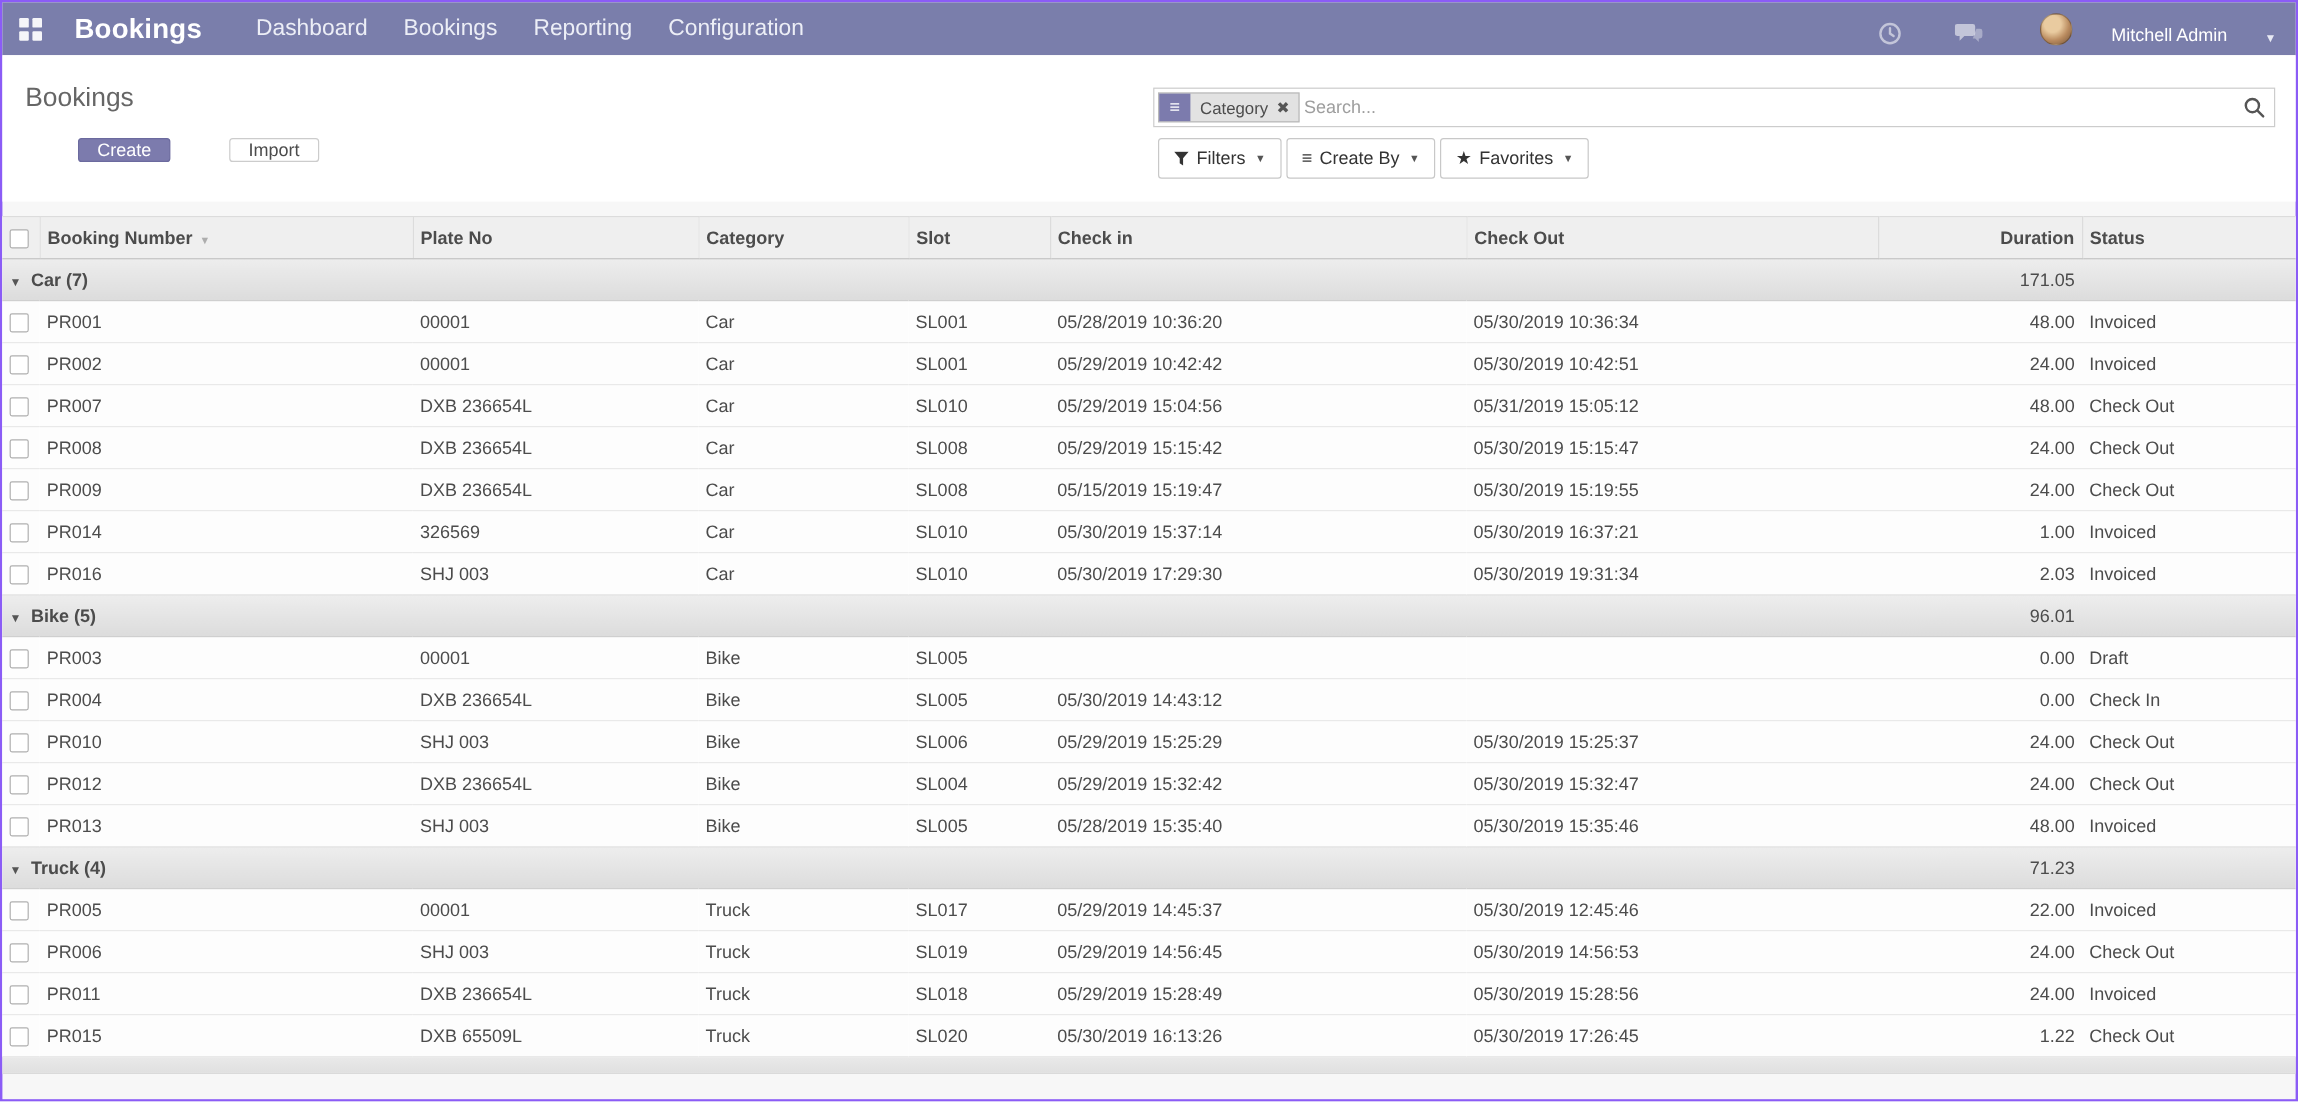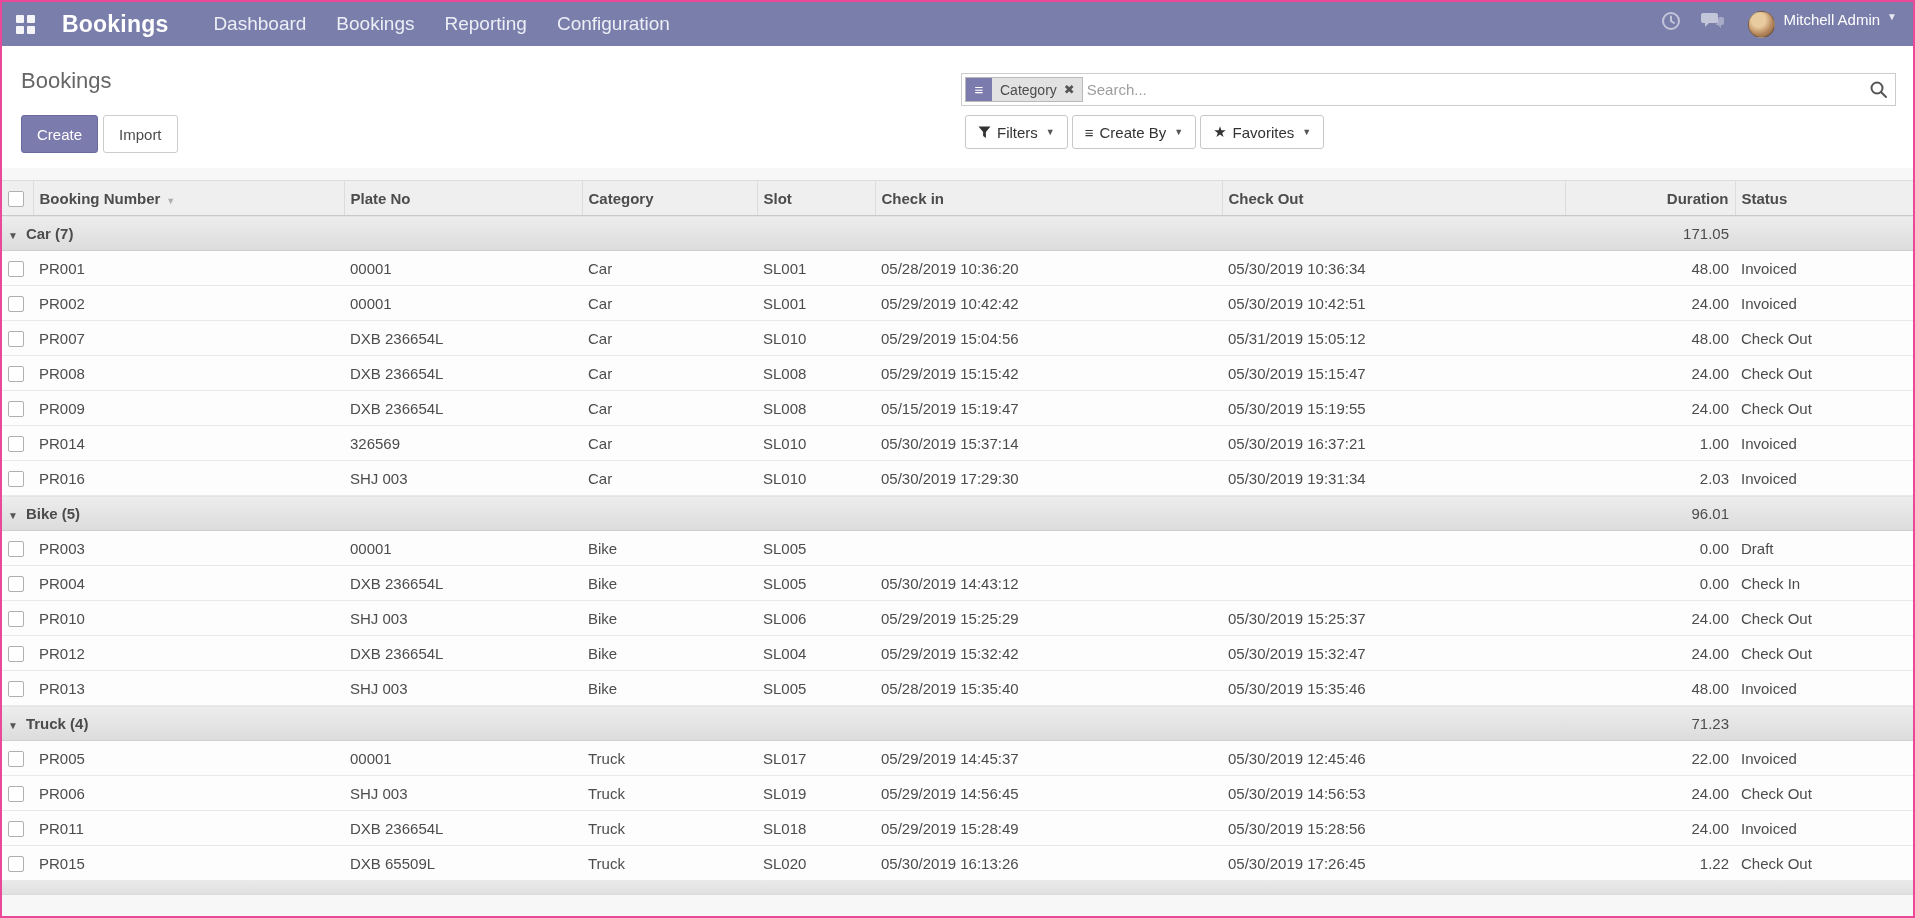--- a/index.html
+++ b/index.html
@@ -1,44 +1,44 @@
 <!DOCTYPE html>
 <html><head>
 <meta charset="utf-8">
 <style>
   * { margin:0; padding:0; box-sizing:border-box; }
   html,body { width:1915px; height:918px; overflow:hidden;
     font-family:"Liberation Sans","DejaVu Sans",sans-serif; }
-  .page { width:1915px; height:918px; border:2px solid #ec4899;
+  .page { width:1915px; height:918px; border:2px solid #8b5cf6;
     background:#f7f7f7; display:flex; flex-direction:column; }
 
   
   .navbar { height:44px; background:#7a7eab; display:flex; align-items:center;
     color:#fff; flex:none; }
   .apps-btn { width:46px; display:flex; justify-content:center; cursor:pointer; }
   .grid-icon { display:grid; grid-template-columns:8px 8px; grid-gap:3px; }
   .grid-icon i { width:8px; height:8px; background:rgba(255,255,255,.92); border-radius:1px; }
   .brand { font-size:23px; font-weight:bold; margin:0 30px 0 14px; letter-spacing:.2px; }
   .nav-menu { display:flex; align-items:center; height:100%; }
   .nav-item { padding:0 15px; height:100%; display:flex; align-items:center;
     font-size:19px; color:#eceef6; cursor:pointer; }
-  .nav-right { margin-left:auto; display:flex; align-items:flex-start; padding-right:16px; }
+  .nav-right { margin-left:auto; display:flex; align-items:flex-end; padding-right:16px;gap:24px; }
   .sys-icon { width:42px; display:flex; justify-content:center; align-items:center; cursor:pointer; }
   .avatar { width:27px; height:27px; border-radius:50%; margin:0 8px 0 14px;
     background:radial-gradient(circle at 38% 32%, #e9cba0 0 30%, #b98a5e 60%, #6e5138 100%);
     border:1px solid rgba(0,0,0,.25); }
   .user-name { font-size:15px; color:#fff; cursor:pointer; }
   .nav-caret { font-size:10px; margin-left:7px; color:#e7e9f3; }
 
   
   .control-panel { height:122px; background:#fff; position:relative; flex:none; }
   .breadcrumb { position:absolute; left:19px; top:22px; font-size:22px; color:#666; }
   .btn-row { position:absolute; left:19px; top:69px; display:flex; }
-  .btn { height:38px; font-size:15px; border-radius:3px; padding:0 15px; cursor:pointer;
-    display:flex; align-items:center; }
+  .btn { height:20px; font-size:15px; border-radius:3px; padding:0 15px; cursor:pointer;
+    display:flex; align-items:center;margin-left:44px; }
   .btn-primary { background:#7c7bad; border:1px solid #6b6a9e; color:#fff; margin-right:5px; }
   .btn-default { background:#fff; border:1px solid #ccc; color:#4c4c4c; }
 
   .search-box { position:absolute; left:959px; right:17px; top:27px; height:33px;
     border:1px solid #ccc; background:#fff; display:flex; align-items:center; }
   .facet { display:flex; align-items:stretch; margin:3px 4px 3px 3px; border:1px solid #b9b9b9;
     background:#e2e2e2; height:25px; }
   .facet-icon { width:26px; background:#7c7bad; color:#fff; display:flex; align-items:center;
     justify-content:center; font-size:15px; font-weight:bold; }
   .facet-label { display:flex; align-items:center; font-size:14px; color:#4c4c4c; padding:0 6px 0 8px; }

